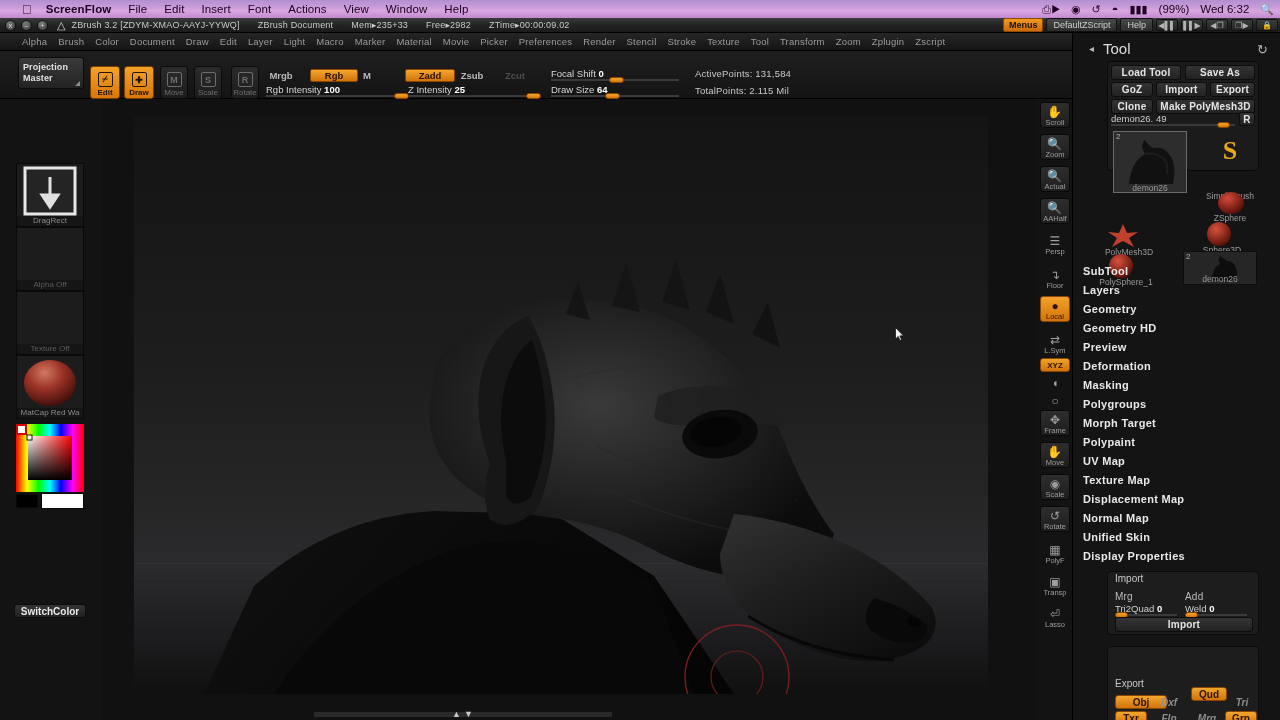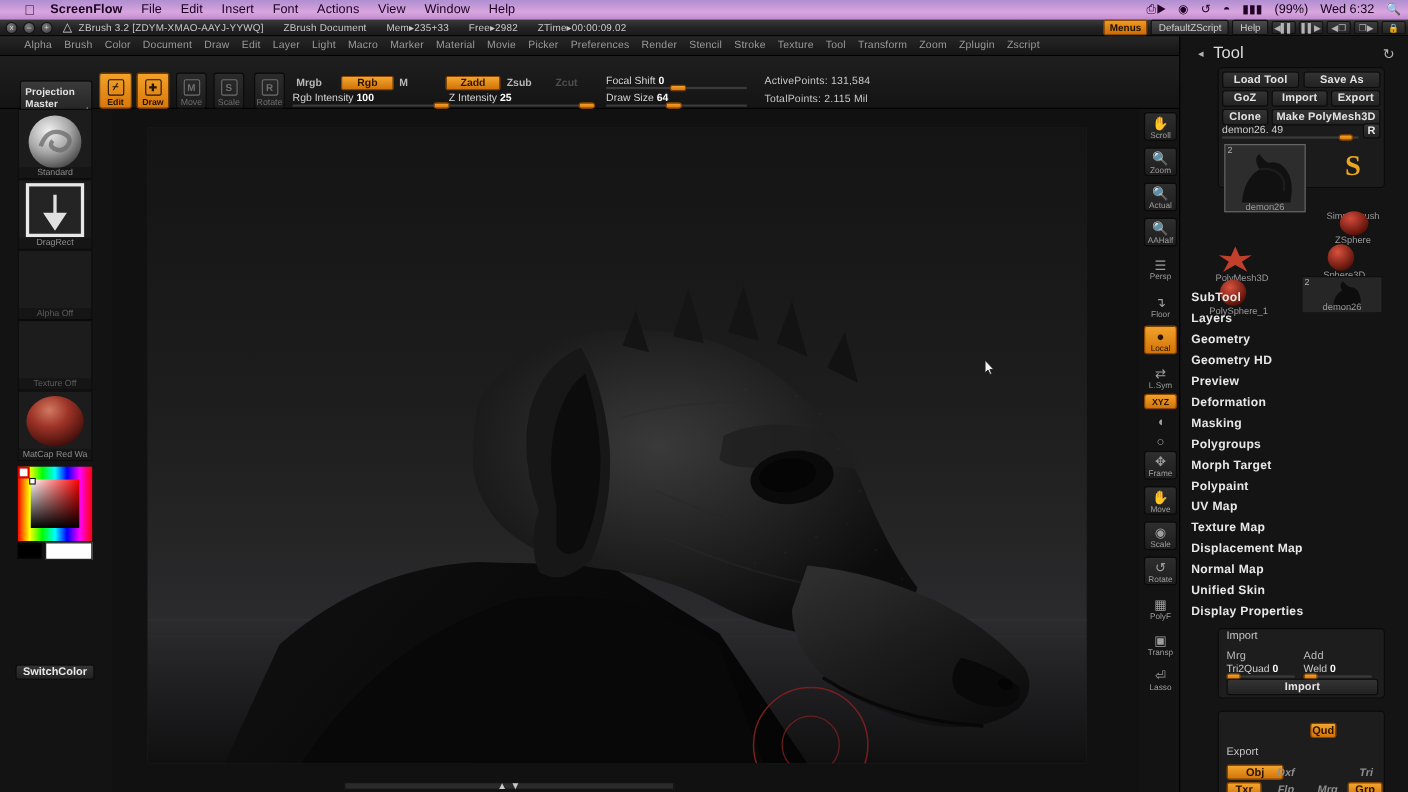--- a/index.html
+++ b/index.html
@@ -45,21 +45,21 @@
   #palbar { position:absolute; left:0; top:33px; width:1280px; height:18px;
     background:linear-gradient(180deg,#262626,#151515); border-bottom:1px solid #000;
     display:flex; align-items:center; font-size:9.5px; color:#9b9b9b; }
   #palbar .p { margin-left:11px; letter-spacing:.2px; }
   #palbar .p:first-child { margin-left:22px; }
 
   
   #toptool { position:absolute; left:0; top:51px; width:1106px; height:48px;
     background:linear-gradient(180deg,#1f1f1f,#141414); border-bottom:1px solid #000; }
 
-  .pm-btn { position:absolute; left:18px; top:22px; width:66px; height:32px;
+  .pm-btn { position:absolute; left:18px; top:6px; width:66px; height:32px;
     background:linear-gradient(180deg,#3a3a3a,#232323); border:1px solid #0b0b0b;
     border-radius:3px; color:#e2e2e2; font-size:9px; font-weight:bold;
     line-height:11px; padding:4px 0 0 4px; letter-spacing:.1px;}
   .pm-btn .arr { position:absolute; right:3px; bottom:2px; width:0;height:0;
     border-left:5px solid transparent; border-bottom:5px solid #8e8e8e;}
 
   .bigbtn { position:absolute; top:66px; width:30px; height:33px;
     background:linear-gradient(180deg,#f2a22a,#d9770a); border:1px solid #7a3e00;
     border-radius:3px; color:#241400; font-size:8px; font-weight:bold;
     display:flex; flex-direction:column; align-items:center; justify-content:flex-end;
@@ -295,34 +295,20 @@
     <span class="trk" style="width:128px;"></span>
     <span class="knb" style="left:54px;"></span>
   </div>
 
   <div class="stat" style="left:695px;top:17px;">ActivePoints: 131,584</div>
   <div class="stat" style="left:695px;top:34px;">TotalPoints: 2.115 Mil</div>
 </div>
 
 <div id="leftbar">
 
-  <div class="lslot" style="top:0px;">
-    <svg width="66" height="62" viewBox="0 0 66 62">
-      <defs>
-          <radialGradient id="gB" cx="38%" cy="30%" r="72%">
-        <stop offset="0%" stop-color="#f2f2f2"></stop>
-            <stop offset="55%" stop-color="#a9a9a9"></stop>
-        <stop offset="100%" stop-color="#4e4e4e"></stop>
-          </radialGradient>
-        </defs>
-      <circle cx="33" cy="29" r="24" fill="url(#gB)"></circle>
-      <path d="M20 33 Q26 16 40 21 Q50 25 44 33 Q39 39 32 35 Q27 32 31 28" fill="none" stroke="#6a6a6a" stroke-width="4" opacity=".75"></path>
-    </svg>
-    <span class="cap">Standard</span>
-  </div>
 
   <div class="lslot" style="top:64px;">
     <svg width="66" height="62" viewBox="0 0 66 62">
       <rect x="8" y="4" width="50" height="46" fill="#242424" stroke="#e8e8e8" stroke-width="3"></rect>
       <path d="M33 13 L33 33 M25 31 L33 43 L41 31 Z" stroke="#e0e0e0" stroke-width="3" fill="#e0e0e0"></path>
     </svg>
     <span class="cap">DragRect</span>
   </div>
 
   <div class="lslot" style="top:128px;">
@@ -682,21 +668,21 @@
     <span class="trk" style="width:62px;"></span>
     <span class="knb" style="left:0px;"></span>
   </div>
   <div class="pbtn" style="left:42px;top:584px;width:138px;">Import</div>
 
   <div class="grpbox" style="left:34px;top:613px;width:152px;height:107px;"></div>
   <div class="grphdr" style="left:42px;top:645px;">Export</div>
 
   <div class="ptgl on" style="left:42px;top:662px;width:52px;">Obj</div>
   <div class="ptgl off" style="left:80px;top:662px;width:32px;">Dxf</div>
-  <div class="ptgl on" style="left:118px;top:624px;width:24px;">Qud</div>
+  <div class="ptgl on" style="left:118px;top:654px;width:36px;">Qud</div>
   <div class="ptgl off" style="left:155px;top:662px;width:28px;">Tri</div>
 
   <div class="ptgl on" style="left:42px;top:678px;width:32px;">Txr</div>
   <div class="ptgl off" style="left:80px;top:678px;width:32px;">Flp</div>
   <div class="ptgl off" style="left:118px;top:678px;width:32px;">Mrg</div>
   <div class="ptgl on" style="left:152px;top:678px;width:32px;">Grp</div>
 
 </div>
 
 </body></html>

